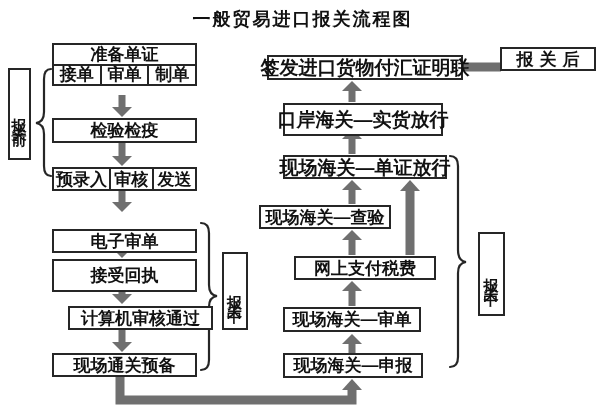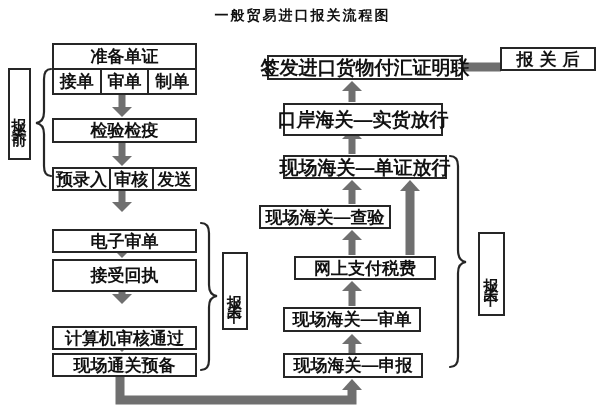--- a/index.html
+++ b/index.html
@@ -6,21 +6,21 @@
     --arrow:#6f6f6f; --border:#262626; --ink:#111111; --bg:#ffffff;
   }
   html,body{margin:0;padding:0;background:#fff;}
   #stage{
     position:relative; width:605px; height:414px; background:var(--bg);
     font-family:"Liberation Sans","DejaVu Sans",sans-serif; color:var(--ink);
     overflow:hidden;
   }
   #title{
     position:absolute; left:0; right:0; top:7px; text-align:center;
-    font-size:14px; font-weight:bold; letter-spacing:2px;
+    font-size:18px; font-weight:bold; letter-spacing:2px;
   }
   .box{
     position:absolute; box-sizing:border-box; background:#fff;
     border:2px solid var(--border);
     display:flex; align-items:center; justify-content:center;
     font-weight:bold; font-size:17px; white-space:nowrap; line-height:1;
   }
   .fs16{font-size:19px;}
   .table{flex-direction:column; align-items:stretch; justify-content:stretch; padding:0;}
   .thead{flex:1; display:flex; align-items:center; justify-content:center;
@@ -110,21 +110,21 @@
       <polygon class="arrow" points="342,91 362,91 352,81"></polygon>
     </g>
 
     <rect class="linkbar" x="462" y="62.5" width="39" height="9"></rect>
 
     <path class="brace" d="M 51,69 Q 44,69 44,79 L 44,112 Q 44,122 36,123 Q 44,124 44,134 L 44,166 Q 44,176 51,176"></path>
     <path class="brace" d="M 201,223 Q 209,223 209,233 L 209,285 Q 209,295 217,296 Q 209,297 209,307 L 209,360 Q 209,370 201,370"></path>
     <path class="brace" d="M 450,156 Q 458,156 458,166 L 458,250 Q 458,261 466,262 Q 458,263 458,273 L 458,357 Q 458,367 450,367"></path>
   </svg>
 
-  <div class="box table" style="left:52px; top:43px; width:145px; height:52px;">
+  <div class="box table" style="left:52px; top:43px; width:145px; height:43px;">
     <div class="thead">准备单证</div>
     <div class="trow">
       <div class="tcell g3">接单</div>
       <div class="tcell g3">审单</div>
       <div class="tcell g3">制单</div>
     </div>
   </div>
 
   <div class="box" style="left:52px; top:118px; width:145px; height:25px;">检验检疫</div>
 
@@ -133,21 +133,21 @@
       <div class="tcell g4">预录入</div>
       <div class="tcell g3">审核</div>
       <div class="tcell g3">发送</div>
     </div>
   </div>
 
   <div class="box" style="left:52px; top:229px; width:145px; height:24px;">电子审单</div>
 
   <div class="box" style="left:52px; top:259px; width:145px; height:33px;">接受回执</div>
 
-  <div class="box" style="left:52px; top:306px; width:145px; height:24px;margin-top:20px;">计算机审核通过</div>
+  <div class="box" style="left:68px; top:306px; width:145px; height:24px;">计算机审核通过</div>
 
   <div class="box" style="left:52px; top:353px; width:145px; height:24px;">现场通关预备</div>
 
   <div class="box" style="left:283px; top:353px; width:140px; height:25px;">现场海关—申报</div>
 
   <div class="box" style="left:283px; top:307px; width:138px; height:25px;">现场海关—审单</div>
 
   <div class="box" style="left:294px; top:256px; width:142px; height:24px;">网上支付税费</div>
 
   <div class="box" style="left:259px; top:205px; width:132px; height:24px;">现场海关—查验</div>

